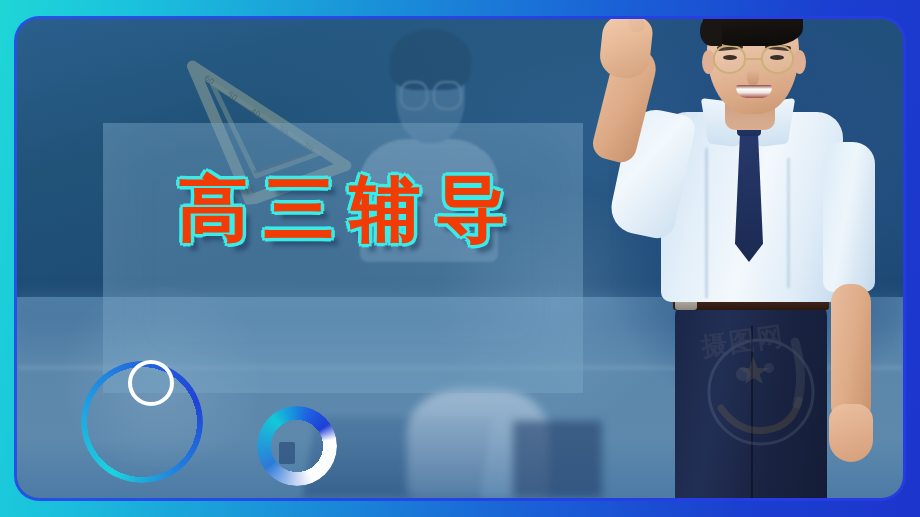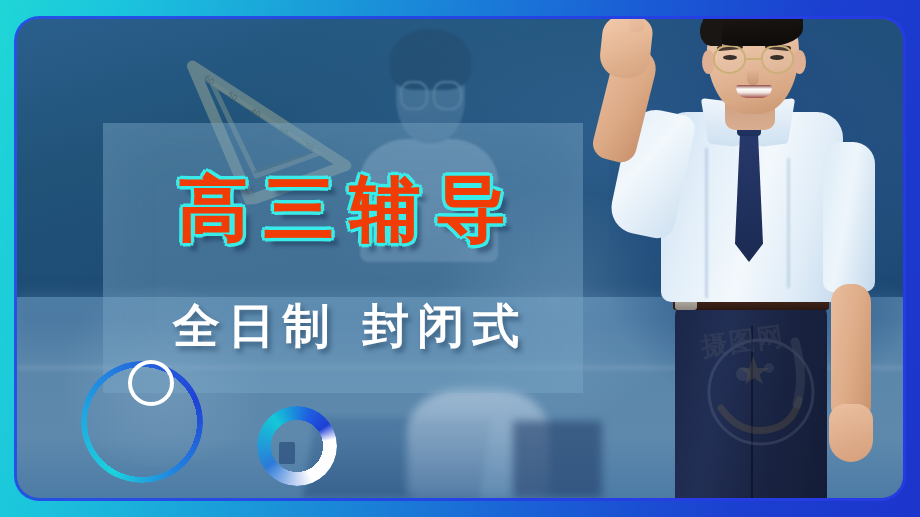--- a/index.html
+++ b/index.html
@@ -566,21 +566,20 @@
           </g>
           <line x1="66" y1="118" x2="120" y2="104" stroke="#4d5a52" stroke-width="3" opacity="0.65"></line>
         </svg>
       </div>
     </div>
 
     <div class="content-panel"></div>
 
     <div class="headline">高三辅导</div>
 
-    <div class="subtitle">全日制 封闭式</div>
 
     <div class="ring-large"></div>
     <div class="ring-small"></div>
     <div class="donut"></div>
     <div class="donut-core"></div>
 
     <div class="teacher">
       <div class="t-bgfade"></div>
 
       <div class="t-legs"></div>

